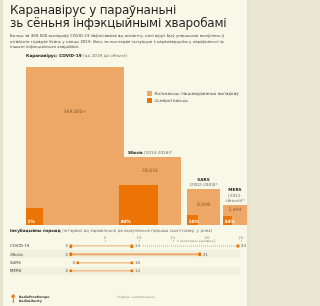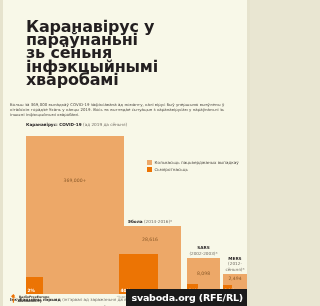--- a/index.html
+++ b/index.html
@@ -22,26 +22,26 @@
     border-left: 3px solid #e6e3cd;
     border-right: 3px solid #e6e3cd;
     overflow: hidden;
   }
 
   
   .header {
     padding: 4px 7px 0 7px;
   }
   .title {
-    font-size: 16px;
+    font-size: 12px;
     line-height: 13.2px;
-    font-weight: bold;
+    font-weight: normal;
     color: #231f20;
     letter-spacing: -0.2px;
-    margin: 16px;
+    margin: 0;
   }
   .intro {
     margin-top: 3px;
     font-size: 3.9px;
     line-height: 5.2px;
     color: #4a4640;
     letter-spacing: 0.05px;
   }
 
   
@@ -423,16 +423,15 @@
       <svg class="logo-mark" viewBox="0 0 14 18">
         <path d="M7 0 L10 4 L8.5 4.2 L11 7.5 L7.5 7 L8 10 L5.5 7.2 L4 9 L4.2 5.5 L1.8 6 L3.5 3 Z" fill="#ee7203"></path>
         <rect x="5.6" y="9.5" width="2.3" height="8" fill="#ee7203"></rect>
       </svg>
       <div class="logo-text">
         <div>RadioFreeEurope</div>
         <div>RadioLiberty</div>
       </div>
     </div>
     <div class="footnote">*Узроўні сьмяротнасьці</div>
-    <div class="watermark">svaboda.org (RFE/RL)</div>
   </div>
 
 </div>
 
 </body></html>

